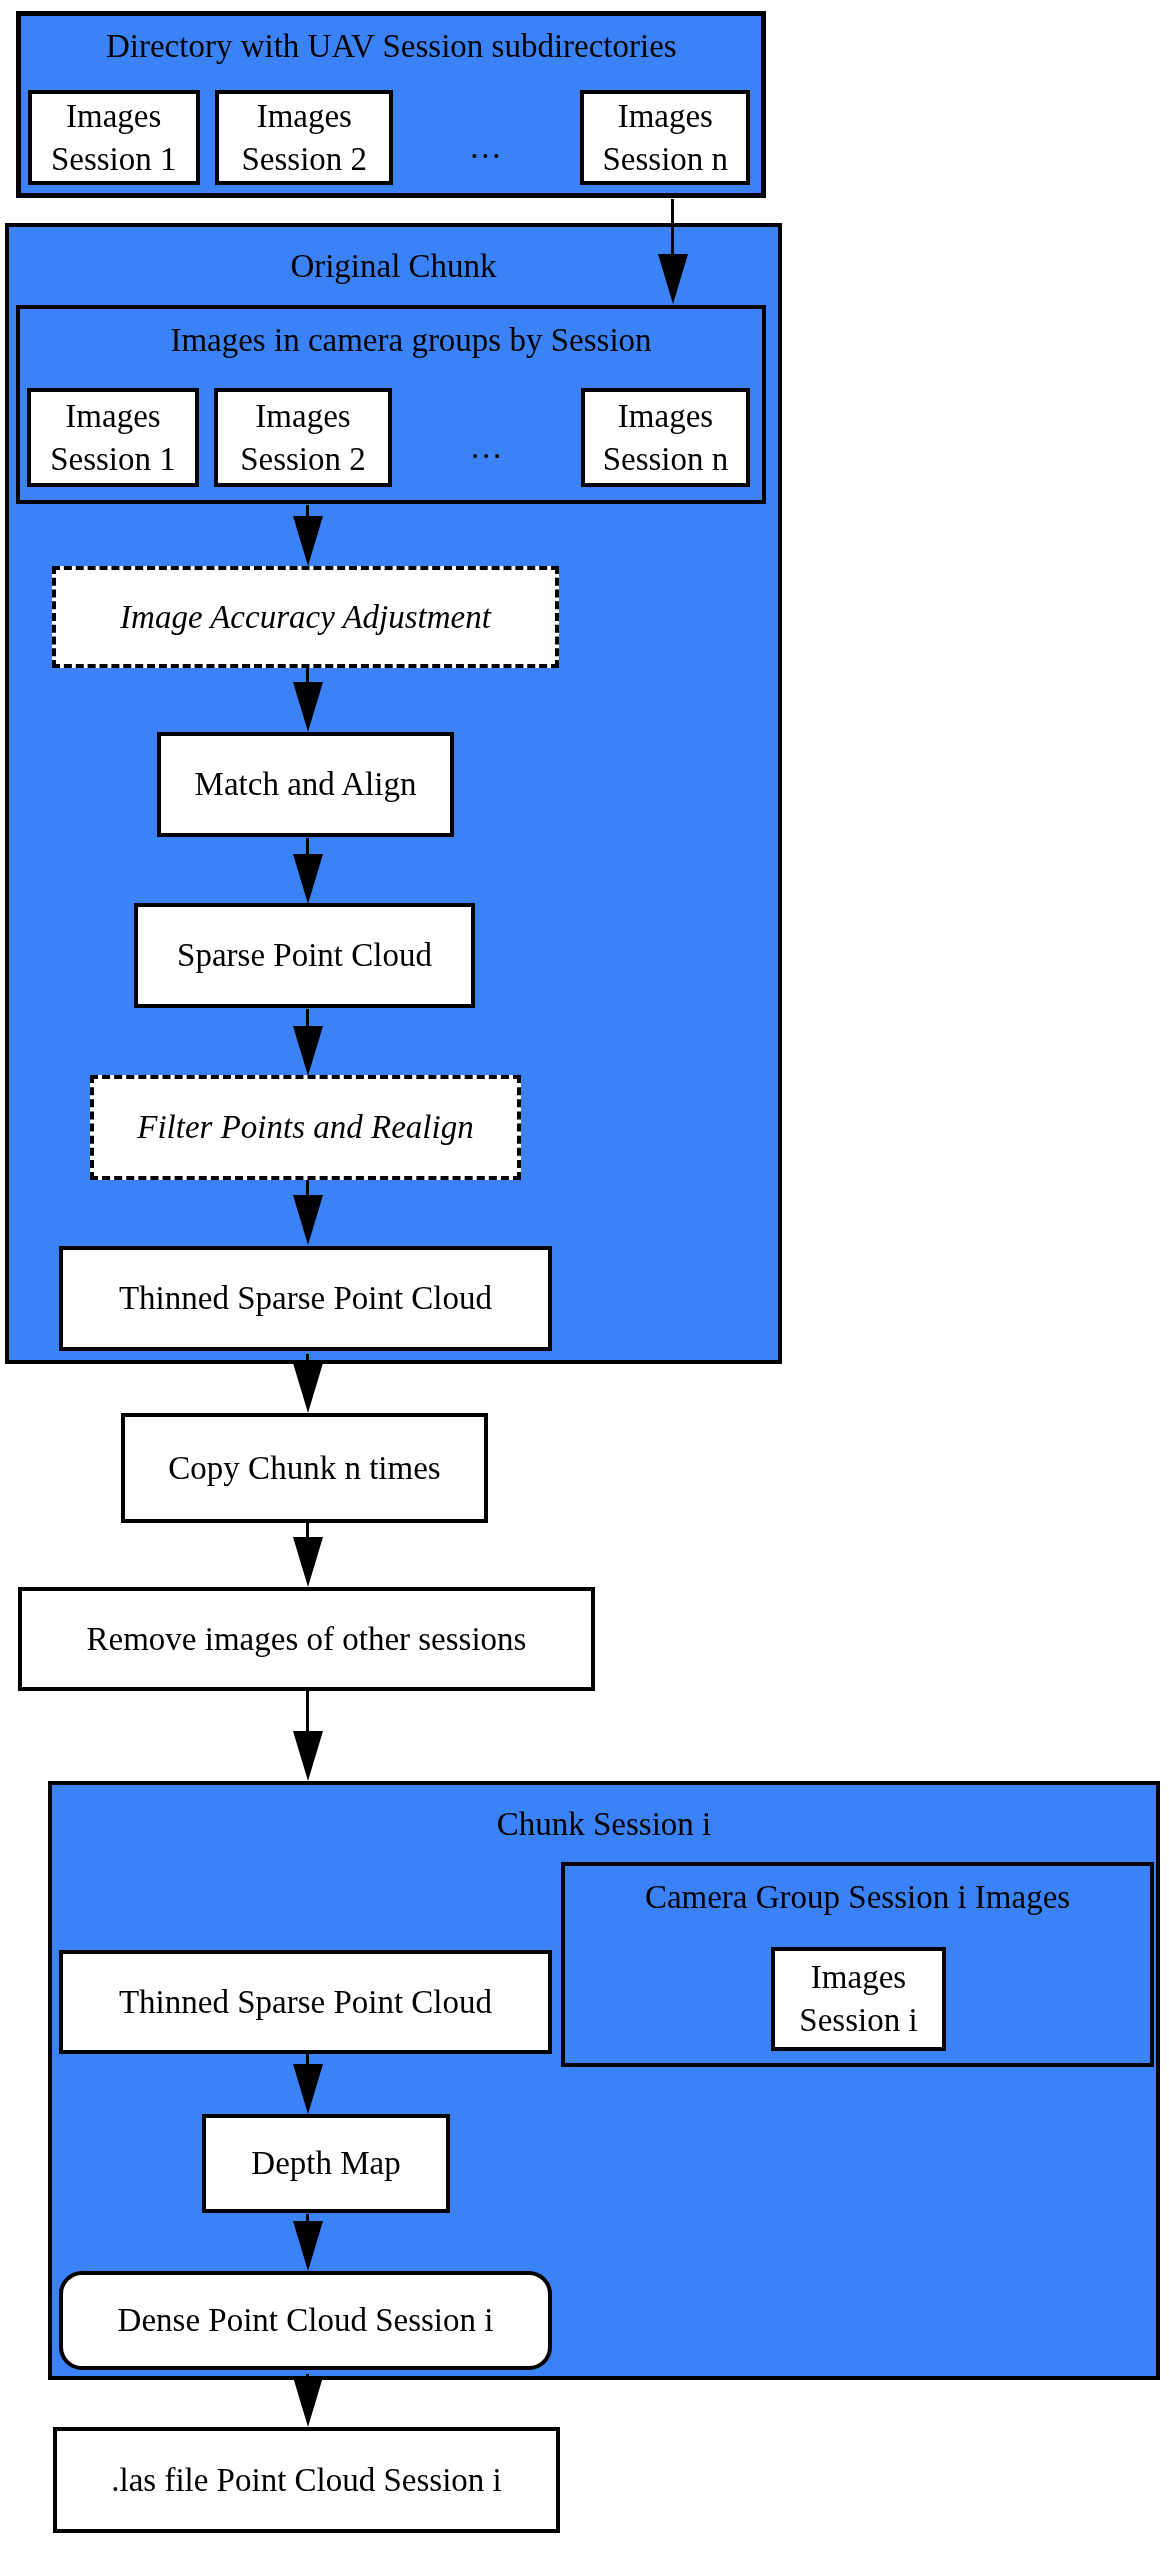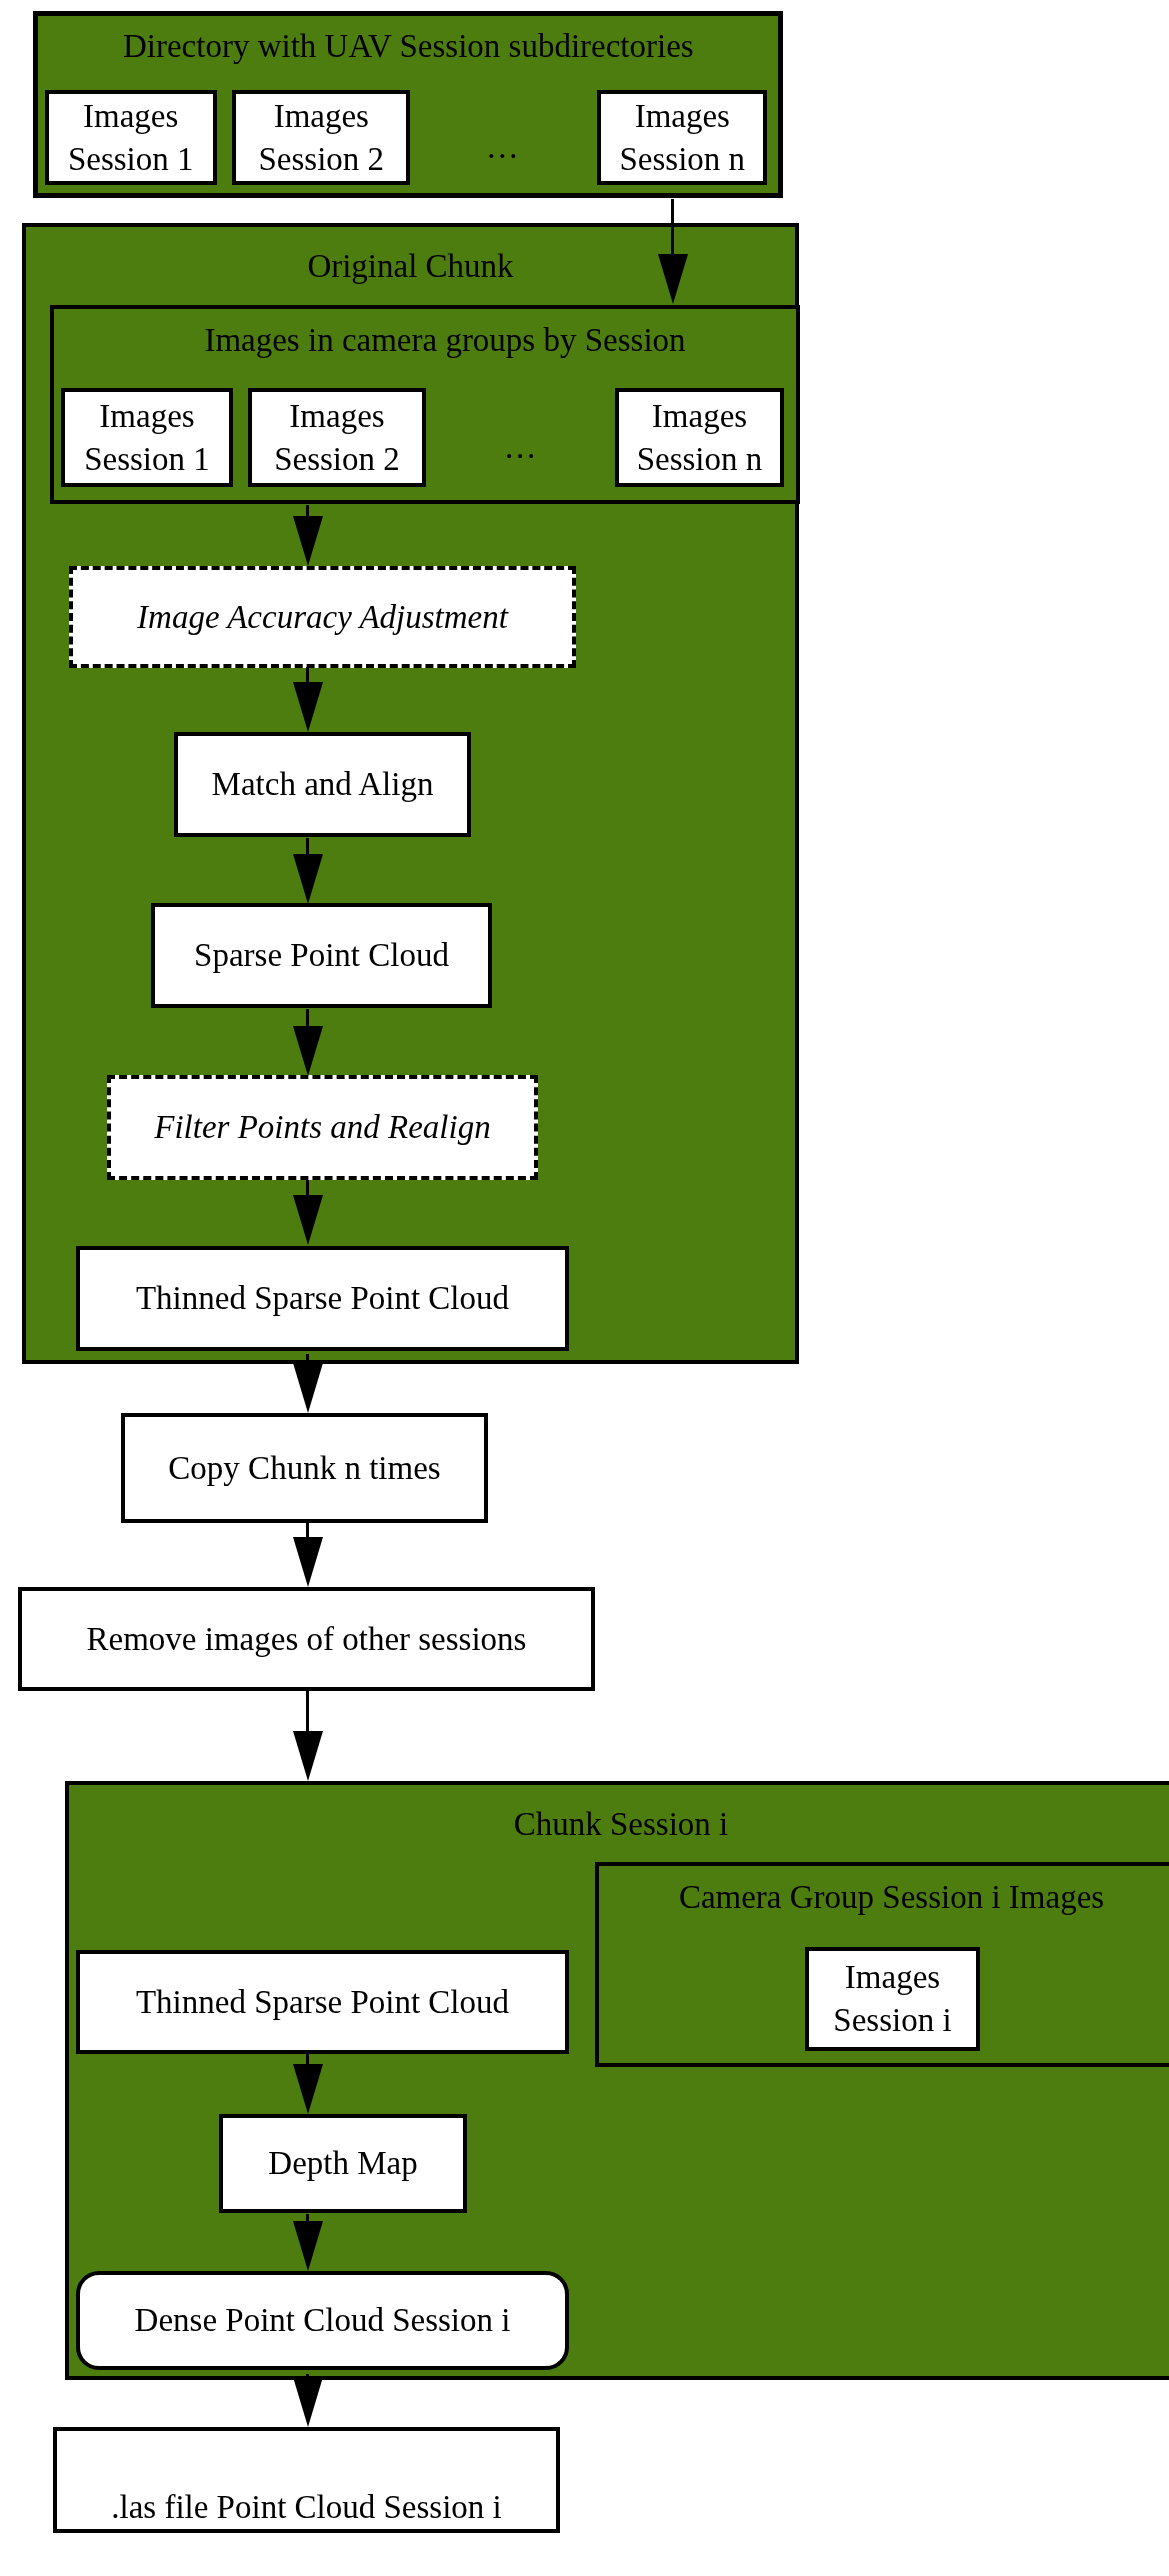--- a/index.html
+++ b/index.html
@@ -13,23 +13,22 @@
     height: 2576px;
     background: #ffffff;
     font-family: "Liberation Serif", "DejaVu Serif", serif;
     color: #000000;
     font-size: 33px;
   }
   
   .group {
     position: absolute;
     border: 4.3px solid #000000;
-    background: #4d7c0f;
+    background: #3b82f6;
     box-sizing: border-box;
-    margin-left: 17px;
   }
   .group.thick { border-width: 5px; }
   .group-title {
     position: absolute;
     left: 0;
     right: 0;
     text-align: center;
     white-space: nowrap;
   }
   
@@ -164,21 +163,21 @@
 
     <div class="node" style="left:150px; top:329px; width:248px; height:99px;">
       <span>Depth Map</span>
     </div>
 
     <div class="node" style="left:7px; top:486px; width:493px; height:99px;border-radius:23px;">
       <span>Dense Point Cloud Session i</span>
     </div>
   </div>
 
-  <div class="node" style="left:53px; top:2427px; width:507px; height:106px;align-items:flex-end;">
+  <div class="node" style="left:53px; top:2427px; width:507px; height:106px;">
     <span>.las file Point Cloud Session i</span>
   </div>
 
   <div class="arrow" style="left:657px; top:199px; height:105px;">
     <div class="arrow-line"></div>
     <div class="arrow-head"></div>
   </div>
   <div class="arrow" style="left:292px; top:505px; height:61px;">
     <div class="arrow-line"></div>
     <div class="arrow-head"></div>

